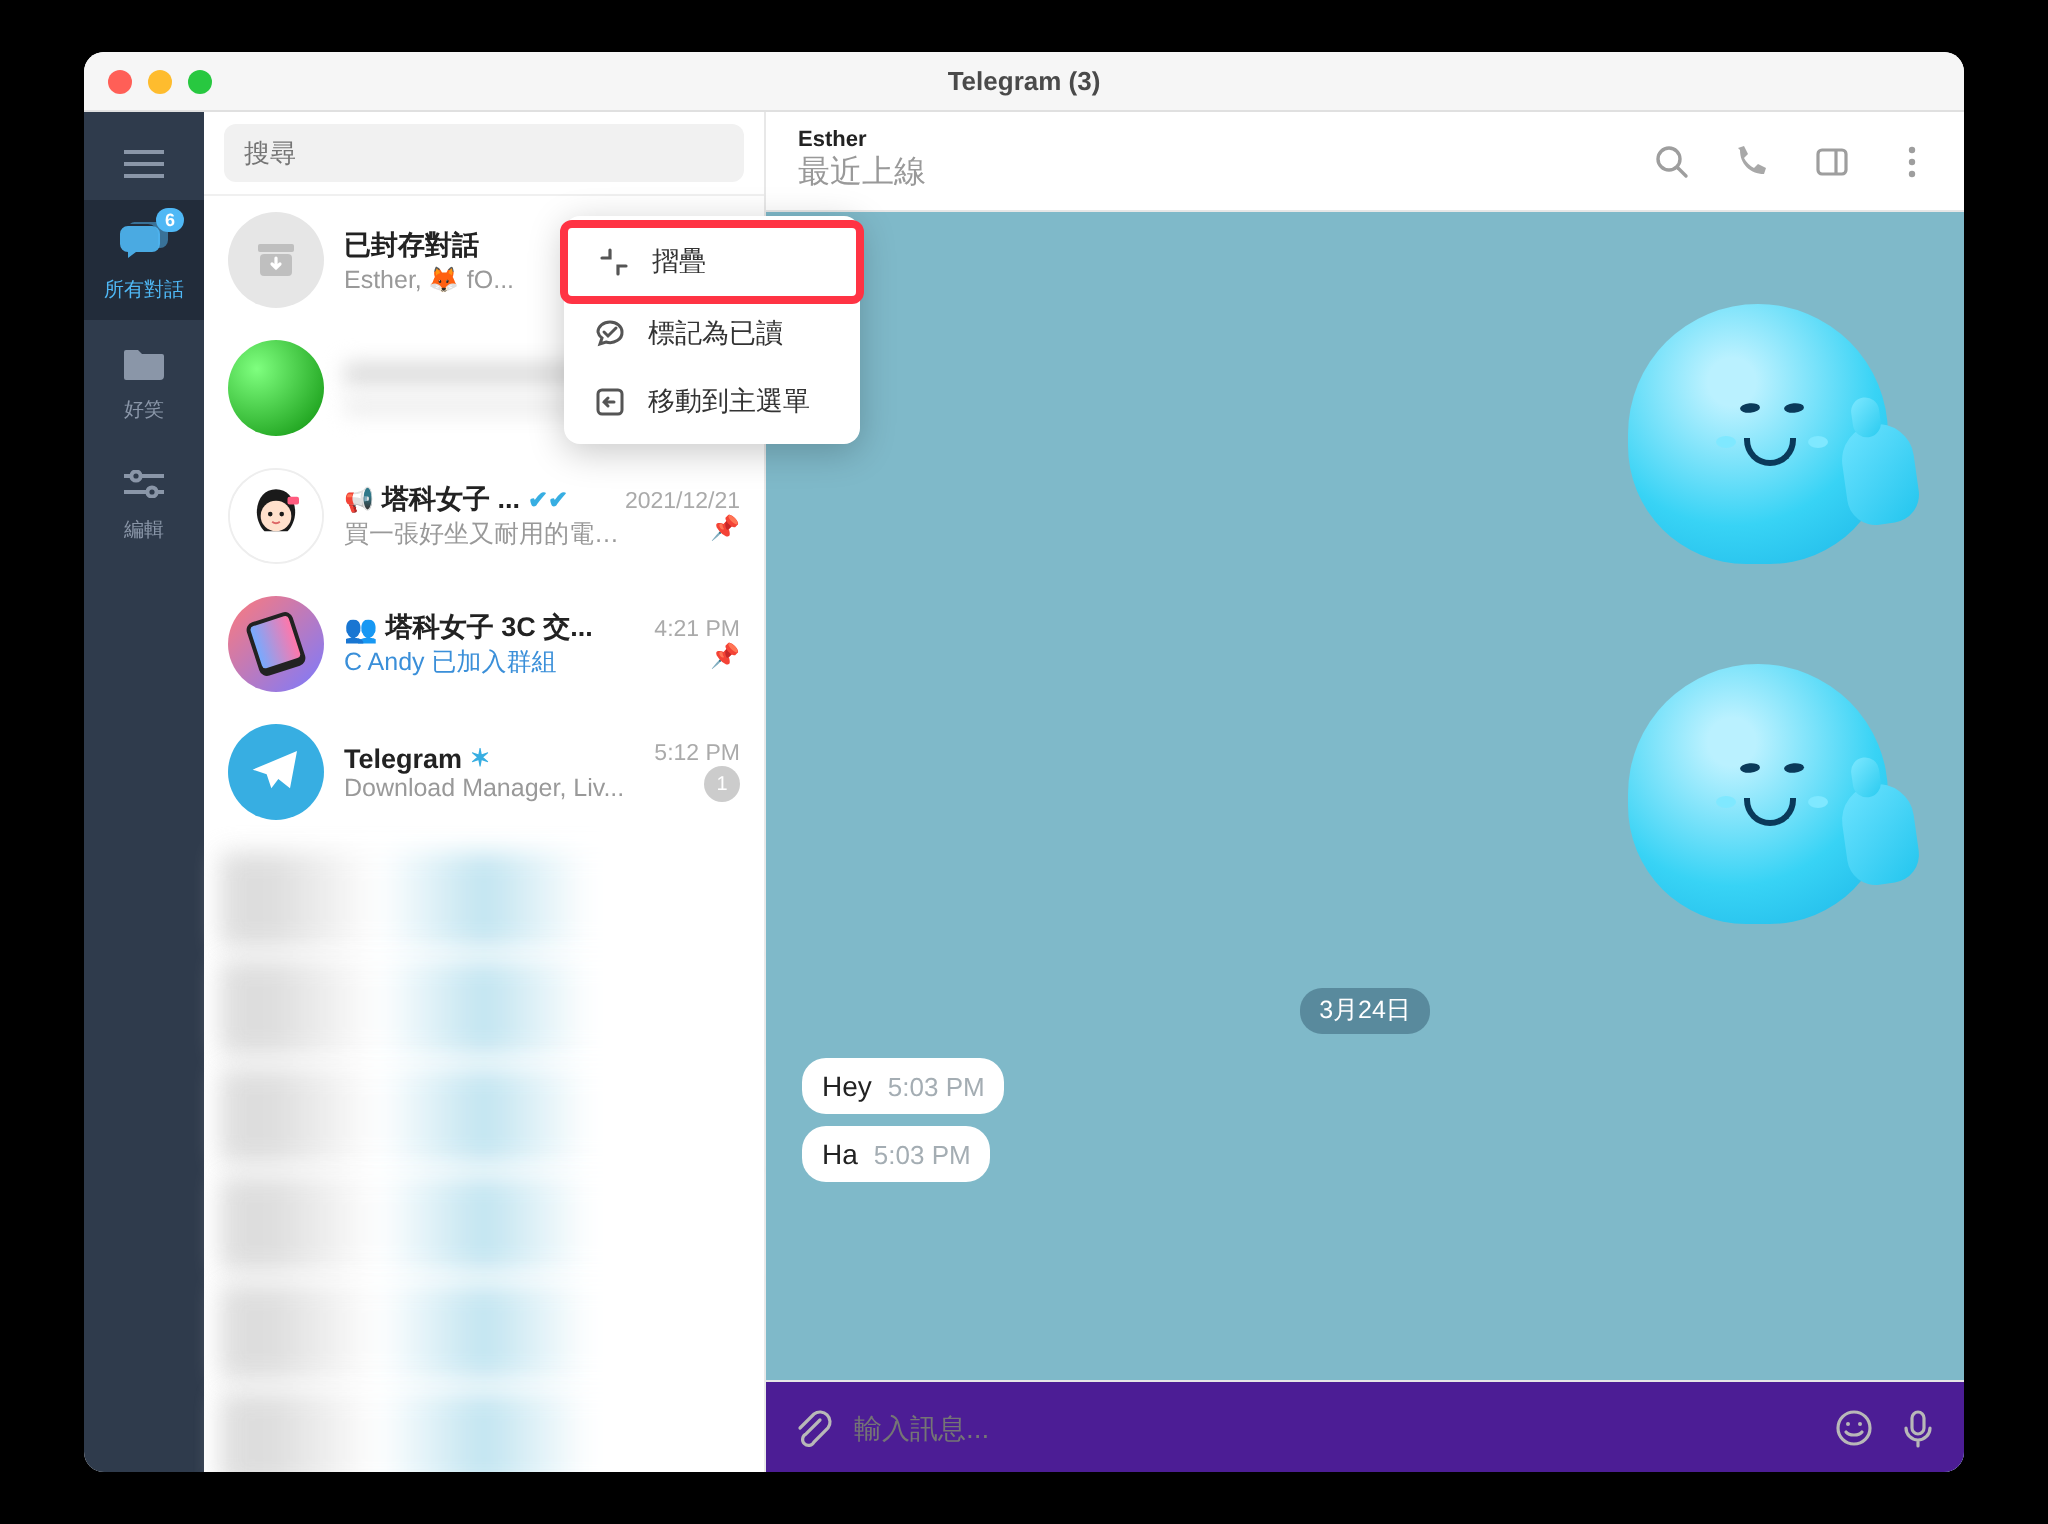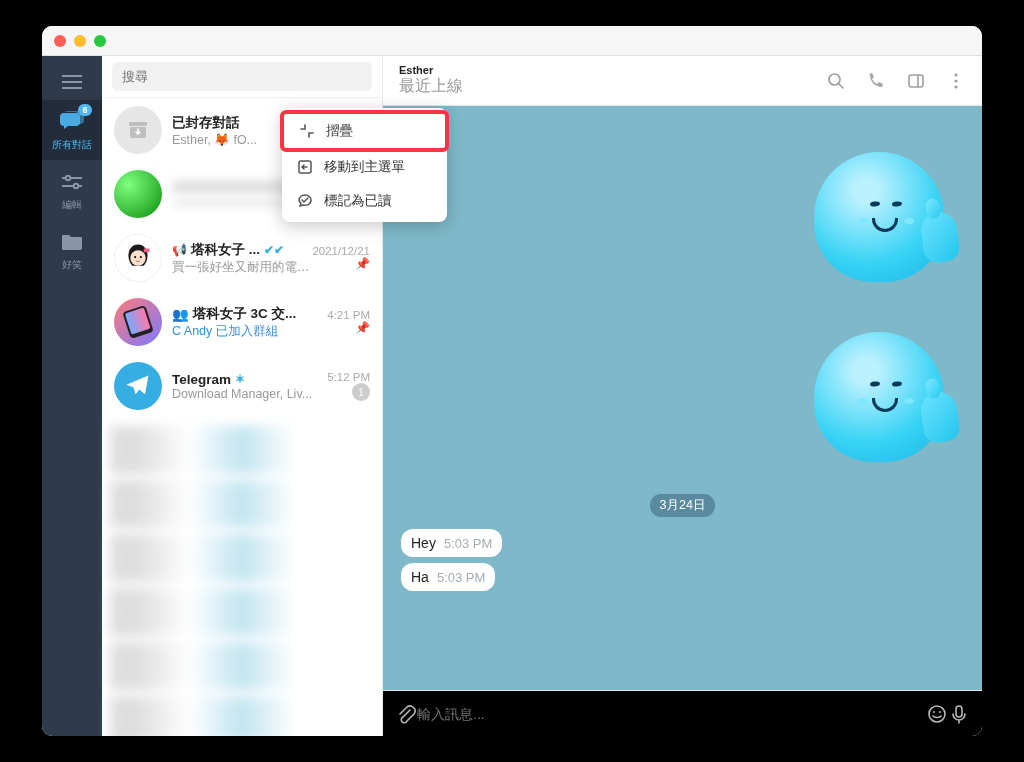--- a/index.html
+++ b/index.html
@@ -32,21 +32,21 @@
 .chat-info { flex: 1; min-width: 0; }
 .chat-name { font-size: 13.5px; font-weight: 600; color: #222; display: flex; align-items: center; gap: 4px; }
 .chat-preview { font-size: 12.5px; color: #999; white-space: nowrap; overflow: hidden; text-overflow: ellipsis; }
 .chat-preview.link { color: #3a8fd9; }
 .chat-meta { text-align: right; display: flex; flex-direction: column; align-items: flex-end; gap: 0; }
 .chat-time { font-size: 11.5px; color: #aaa; }
 .pin-icon { color: #ccc; font-size: 12px; }
 .unread-badge { background: #ccc; color: #fff; font-size: 10px; border-radius: 9px; min-width: 18px; height: 18px; display: flex; align-items: center; justify-content: center; padding: 0 5px; }
 .blur-area { flex: 1; background: #fff; padding: 8px; display: flex; flex-direction: column; gap: 6px; }
 .blur-row { height: 48px; border-radius: 4px; filter: blur(6px); background: linear-gradient(90deg, #d8d8d8 10%, #fff 30%, #b7e0ee 50%, #fff 70%); opacity: .85; }
-.ctx-menu { position: absolute; top: 82px; left: 240px; width: 165px; background: #fff; border-radius: 8px; box-shadow: 0 4px 18px rgba(0,0,0,.22); padding: 4px 0; z-index: 50; }
+.ctx-menu { position: absolute; top: 82px; left: 240px; width: 148px; background: #fff; border-radius: 8px; box-shadow: 0 4px 18px rgba(0,0,0,.22); padding: 4px 0; z-index: 50; }
 .ctx-item { display: flex; align-items: center; gap: 10px; padding: 8px 14px; font-size: 13.5px; color: #333; cursor: pointer; }
 .ctx-item.hl { border: 4px solid #ff3344; border-radius: 6px; margin: -2px; }
 .ctx-icon { width: 18px; height: 18px; display: flex; align-items: center; justify-content: center; color: #666; }
 .chatarea { flex: 1; display: flex; flex-direction: column; background: #7fb9c9; position: relative; }
 .chat-header { height: 50px; background: #fff; border-bottom: 1px solid #e6e6e6; display: flex; align-items: center; padding: 0 16px; }
 .chat-header-info { flex: 1; }
 .chat-header-name { font-size: 11px; font-weight: 600; color: #222; }
 .chat-header-status { font-size: 16px; color: #999; }
 .chat-header-icons { display: flex; gap: 20px; color: #9e9e9e; }
 .hdr-icon { width: 20px; height: 20px; cursor: pointer; display: flex; align-items: center; justify-content: center; }
@@ -56,40 +56,41 @@
 .blob-face { position: absolute; top: 44px; left: 50px; }
 .blob-eye { width: 10px; height: 16px; background: #0a3a5a; border-radius: 50%; display: inline-block; margin: 0 6px; transform: rotate(-5deg) scaleY(.3); }
 .blob-mouth { width: 26px; height: 14px; border: 3px solid #0a3a5a; border-top: none; border-radius: 0 0 20px 20px; margin-left: 8px; margin-top: 2px; }
 .blob-cheek { width: 10px; height: 6px; background: #7fe8ff; border-radius: 50%; position: absolute; top: 22px; }
 .blob-thumb { width: 36px; height: 50px; background: linear-gradient(135deg,#6ee3ff,#22c5ee); border-radius: 18px 18px 14px 14px; position: absolute; right: 6px; bottom: 30px; transform: rotate(-8deg); }
 .blob-thumb::before { content: ""; position: absolute; top: -14px; left: 8px; width: 14px; height: 20px; background: linear-gradient(135deg,#7ee8ff,#2acbf0); border-radius: 8px; }
 .date-chip { align-self: center; background: rgba(58,100,120,.55); color: #fff; font-size: 12.5px; padding: 3px 10px; border-radius: 11px; margin: 12px 0; }
 .msg-bubble { background: #fff; border-radius: 12px; padding: 6px 10px 6px 10px; align-self: flex-start; margin-bottom: 6px; display: flex; align-items: center; gap: 8px; max-width: 60%; }
 .msg-text { font-size: 14px; color: #222; }
 .msg-time { font-size: 13px; color: #a4adb3; }
-.input-bar { height: 46px; background: #000000; border-top: 1px solid #e6e6e6; display: flex; align-items: center; padding: 0 12px; }
+.input-bar { height: 46px; background: #4c1d95; border-top: 1px solid #e6e6e6; display: flex; align-items: center; padding: 0 12px; gap: 10px; }
 .input-field { flex: 1; border: none; outline: none; font-size: 14px; color: #999; background: transparent; }
 .input-icon { width: 22px; height: 22px; color: #b8b8b8; cursor: pointer; display: flex; align-items: center; justify-content: center; }
 .watermark { position: absolute; bottom: 40px; left: 50%; transform: translateX(-50%); display: flex; align-items: center; gap: 6px; font-size: 20px; font-weight: 800; color: #ff6b4a; z-index: 5; pointer-events: none; }
 .wm-avatar { width: 34px; height: 34px; border-radius: 50%; background: #fff; border: 2px solid #ff6b4a; display: flex; align-items: center; justify-content: center; font-size: 10px; overflow: hidden; }
 .verified { color: #37aee2; font-size: 12px; }
 .checks { color: #37aee2; font-size: 12px; }
 .megaphone { font-size: 12px; }
 svg { display: block; }
 </style>
 </head>
 <body>
 
 <div class="window">
   <div class="titlebar">
     <div class="traffic">
       <div class="dot red"></div>
       <div class="dot yellow"></div>
       <div class="dot green"></div>
     </div>
+    <div class="window-title">Telegram (3)</div>
   </div>
 
   <div class="content">
 
     <div class="rail">
       <div class="rail-menu">
         <svg width="20" height="14" viewBox="0 0 20 14">
             <path d="M0 1h20M0 7h20M0 13h20" stroke="currentColor" stroke-width="2"></path>
           </svg>
       </div>
@@ -98,35 +99,35 @@
         <div class="rail-icon">
           <svg width="26" height="22" viewBox="0 0 26 22">
               <path fill="currentColor" d="M5 2h12a4 4 0 014 4v5a4 4 0 01-4 4H9l-4 3v-3a4 4 0 01-4-4V6a4 4 0 014-4z" opacity=".9"></path>
               <path fill="currentColor" d="M9 0h12a4 4 0 014 4v5a4 4 0 01-4 4h-1V6a5 5 0 00-5-5H6a4 4 0 013-1z" opacity=".5"></path>
             </svg>
         </div>
         <span>所有對話</span>
       </div>
       <div class="rail-item">
         <div class="rail-icon">
+          <svg width="22" height="18" viewBox="0 0 22 18">
+              <path fill="currentColor" d="M2 2h6l2 2h10a1 1 0 011 1v10a2 2 0 01-2 2H2a1 1 0 01-1-1V3a1 1 0 011-1z"></path>
+            </svg>
+        </div>
+        <span>好笑</span>
+      </div>
+      <div class="rail-item">
+        <div class="rail-icon">
           <svg width="20" height="14" viewBox="0 0 20 14">
               <path stroke="currentColor" stroke-width="2" d="M0 3h20M0 11h20"></path>
               <circle cx="6" cy="3" r="2.3" fill="#2f3b4c" stroke="currentColor" stroke-width="2"></circle>
               <circle cx="14" cy="11" r="2.3" fill="#2f3b4c" stroke="currentColor" stroke-width="2"></circle>
             </svg>
         </div>
         <span>編輯</span>
-      </div>
-      <div class="rail-item">
-        <div class="rail-icon">
-          <svg width="22" height="18" viewBox="0 0 22 18">
-              <path fill="currentColor" d="M2 2h6l2 2h10a1 1 0 011 1v10a2 2 0 01-2 2H2a1 1 0 01-1-1V3a1 1 0 011-1z"></path>
-            </svg>
-        </div>
-        <span>好笑</span>
       </div>
     </div>
 
     <div class="chatlist">
       <div class="search-box">
         <input class="search-input" placeholder="搜尋" style="">
       </div>
 
       <div class="chat-row">
         <div class="avatar archive">
@@ -237,34 +238,34 @@
           <svg width="16" height="16" viewBox="0 0 16 16">
               <path d="M6 2v4H2M10 14v-4h4" stroke="#555" stroke-width="1.6" fill="none" stroke-linecap="round"></path>
               <path d="M2 6l4-4M14 10l-4 4" stroke="#555" stroke-width="1.6" opacity="0"></path>
             </svg>
         </span>
         <span>摺疊</span>
       </div>
       <div class="ctx-item">
         <span class="ctx-icon">
           <svg width="16" height="16" viewBox="0 0 16 16">
-              <rect x="2" y="2" width="12" height="12" rx="2" stroke="#555" stroke-width="1.5" fill="none"></rect>
-              <path d="M10 8H5m2-2L5 8l2 2" stroke="#555" stroke-width="1.5" fill="none" stroke-linecap="round"></path>
+              <path d="M2 7a6 5 0 0112 0 6 5 0 01-8 5l-3 1 1-3a6 5 0 01-2-3z" stroke="#555" stroke-width="1.5" fill="none"></path>
+              <path d="M5 7l2 2 4-4" stroke="#555" stroke-width="1.5" fill="none" stroke-linecap="round"></path>
             </svg>
         </span>
-        <span>移動到主選單</span>
+        <span>標記為已讀</span>
       </div>
       <div class="ctx-item">
         <span class="ctx-icon">
           <svg width="16" height="16" viewBox="0 0 16 16">
-              <path d="M2 7a6 5 0 0112 0 6 5 0 01-8 5l-3 1 1-3a6 5 0 01-2-3z" stroke="#555" stroke-width="1.5" fill="none"></path>
-              <path d="M5 7l2 2 4-4" stroke="#555" stroke-width="1.5" fill="none" stroke-linecap="round"></path>
+              <rect x="2" y="2" width="12" height="12" rx="2" stroke="#555" stroke-width="1.5" fill="none"></rect>
+              <path d="M10 8H5m2-2L5 8l2 2" stroke="#555" stroke-width="1.5" fill="none" stroke-linecap="round"></path>
             </svg>
         </span>
-        <span>標記為已讀</span>
+        <span>移動到主選單</span>
       </div>
     </div>
 
     <div class="chatarea">
       <div class="chat-header">
         <div class="chat-header-info">
           <div class="chat-header-name">Esther</div>
           <div class="chat-header-status">最近上線</div>
         </div>
         <div class="chat-header-icons">

